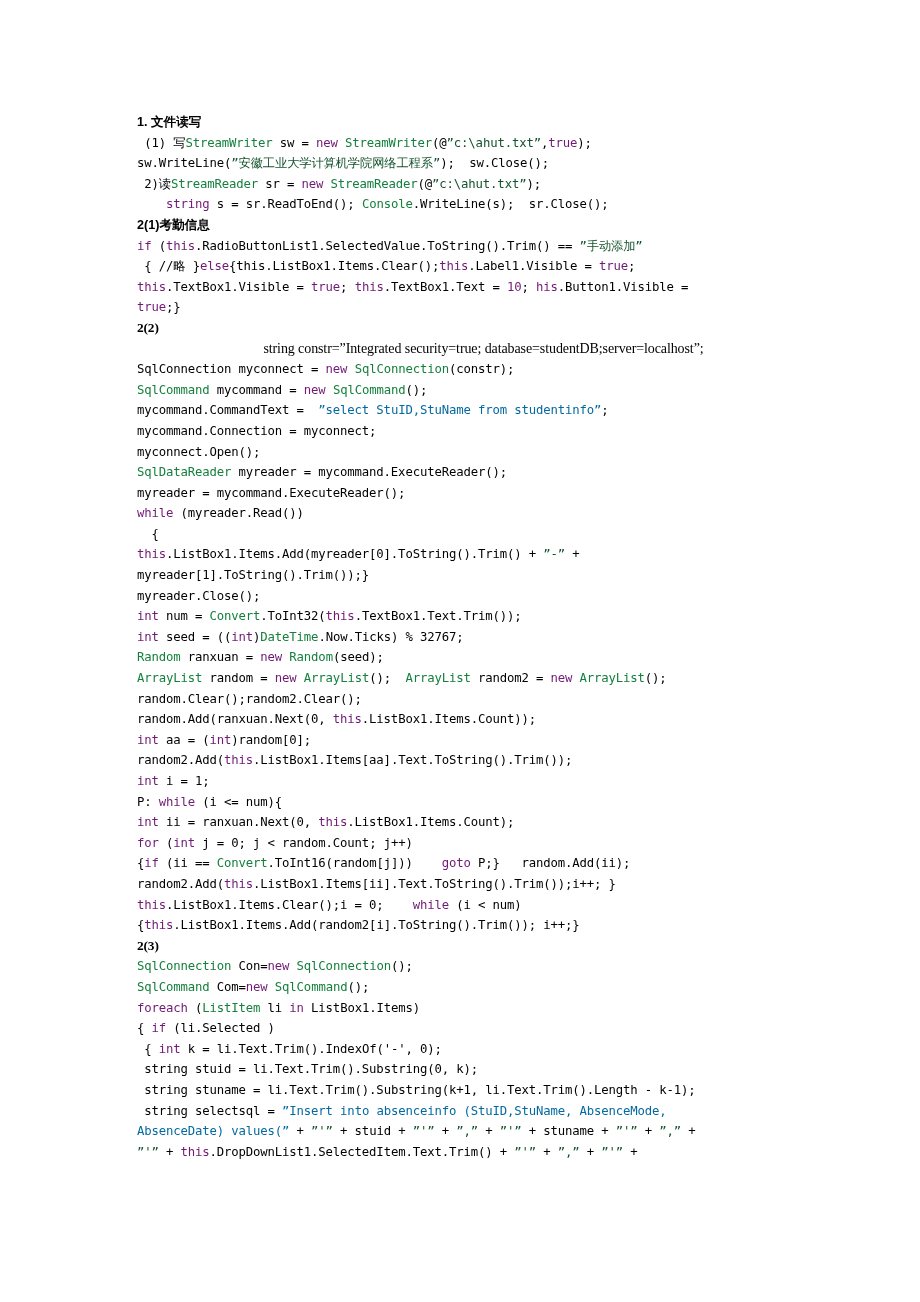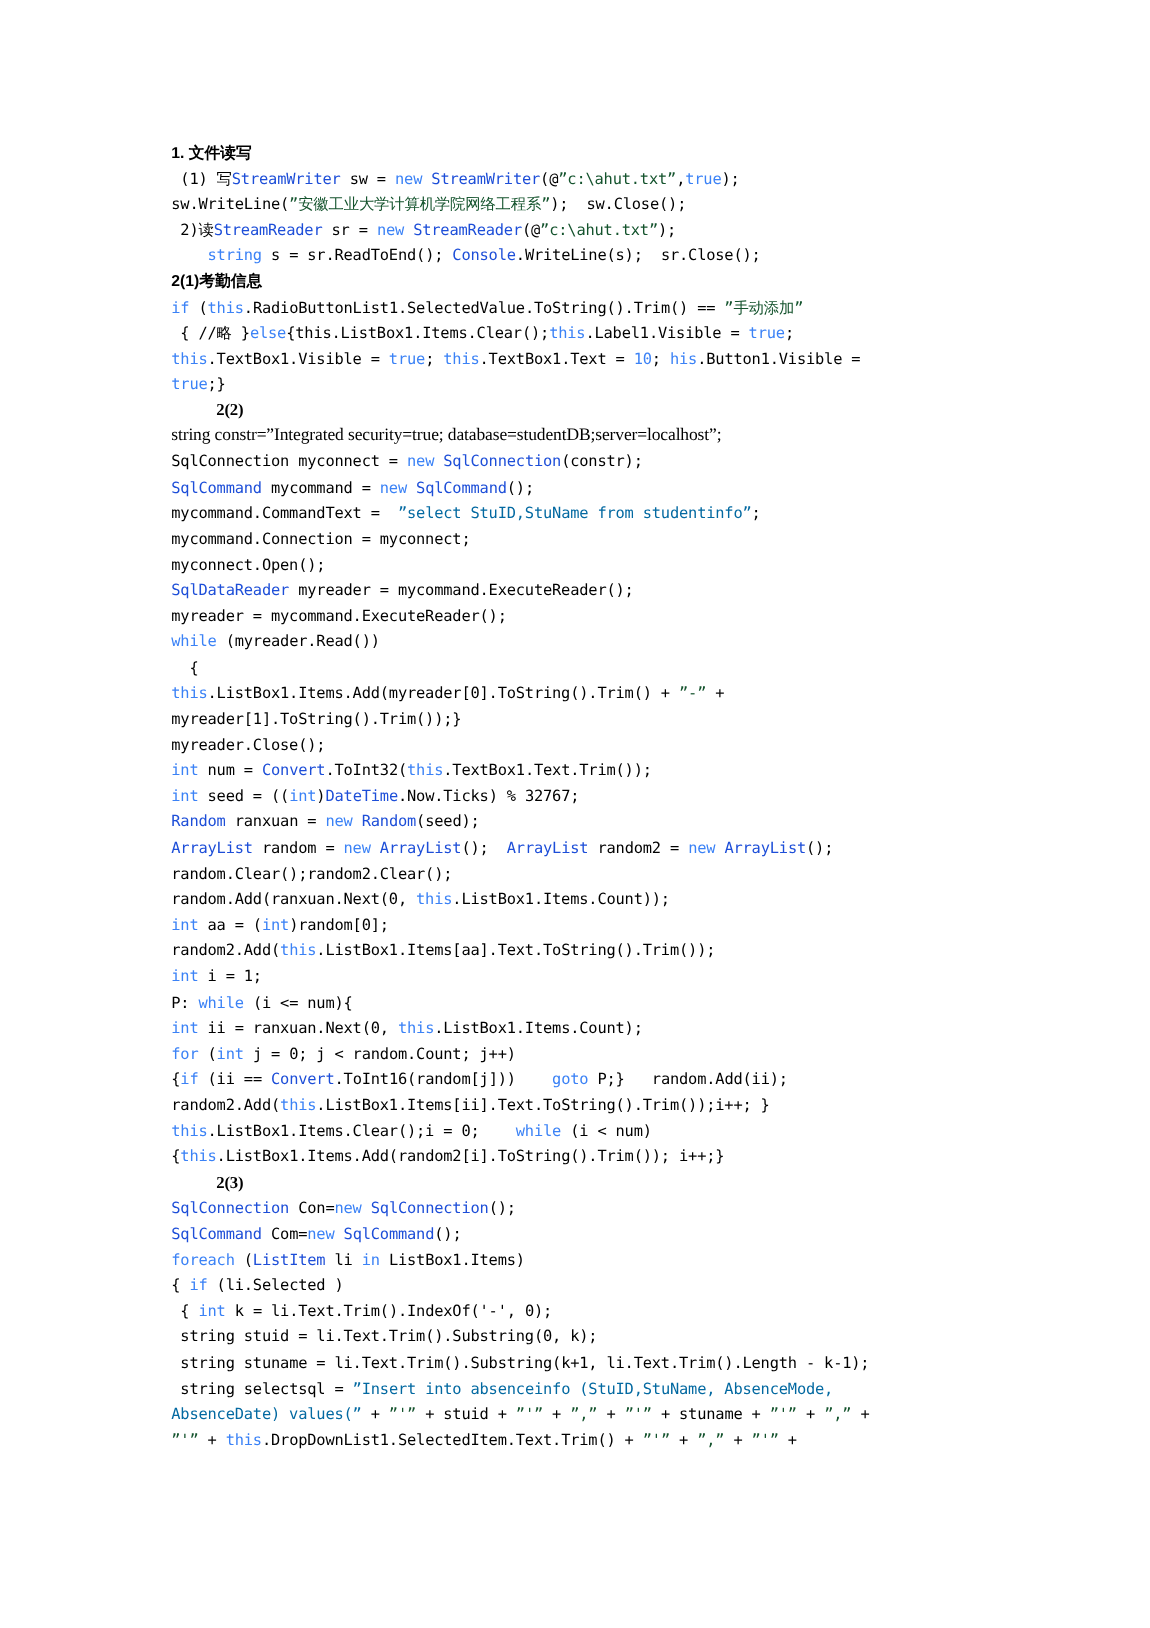--- a/index.html
+++ b/index.html
@@ -39,32 +39,32 @@
     font-weight: bold;
     font-size: 12.6px;
     line-height: 20.6px;
     letter-spacing: 0px;
   }
   .heading-serif {
     font-family: "Liberation Serif", "DejaVu Serif", serif;
     font-weight: bold;
     font-size: 13.4px;
     line-height: 20.6px;
-    margin-left: 36px;
   }
   
   .serif-line {
     font-family: "Liberation Serif", "DejaVu Serif", serif;
     font-size: 14px;
     line-height: 20.6px;
     letter-spacing: -0.1px;
+    text-align: center;
   }
   
-  .kw   { color: #3b82f6; }        
-  .typ  { color: #1d4ed8; }        
+  .kw   { color: #701a75; }        
+  .typ  { color: #15803d; }        
   .str  { color: #14532d; }        
   .strd { color: #0369a1; }        
   .plain{ color: #000000; }
 </style>
 </head>
 <body>
 
 <div id="page">
   <div class="doc-body" id="doc-body"><div class="heading">1. 文件读写</div><div class="line"><span class="plain"> (1) 写</span><span class="typ">StreamWriter</span><span class="plain"> sw = </span><span class="kw">new</span><span class="plain"> </span><span class="typ">StreamWriter</span><span class="plain">(@</span><span class="str">”c:\ahut.txt”</span><span class="plain">,</span><span class="kw">true</span><span class="plain">);</span></div><div class="line"><span class="plain">sw.WriteLine(</span><span class="str">”安徽工业大学计算机学院网络工程系”</span><span class="plain">);  sw.Close();</span></div><div class="line"><span class="plain"> 2)读</span><span class="typ">StreamReader</span><span class="plain"> sr = </span><span class="kw">new</span><span class="plain"> </span><span class="typ">StreamReader</span><span class="plain">(@</span><span class="str">”c:\ahut.txt”</span><span class="plain">);</span></div><div class="line"><span class="plain">    </span><span class="kw">string</span><span class="plain"> s = sr.ReadToEnd(); </span><span class="typ">Console</span><span class="plain">.WriteLine(s);  sr.Close();</span></div><div class="heading">2(1)考勤信息</div><div class="line"><span class="kw">if</span><span class="plain"> (</span><span class="kw">this</span><span class="plain">.RadioButtonList1.SelectedValue.ToString().Trim() == </span><span class="str">”手动添加”</span></div><div class="line"><span class="plain"> { //略 }</span><span class="kw">else</span><span class="plain">{this.ListBox1.Items.Clear();</span><span class="kw">this</span><span class="plain">.Label1.Visible = </span><span class="kw">true</span><span class="plain">;</span></div><div class="line"><span class="kw">this</span><span class="plain">.TextBox1.Visible = </span><span class="kw">true</span><span class="plain">; </span><span class="kw">this</span><span class="plain">.TextBox1.Text = </span><span class="kw">10</span><span class="plain">; </span><span class="kw">his</span><span class="plain">.Button1.Visible = </span></div><div class="line"><span class="kw">true</span><span class="plain">;}</span></div><div class="heading-serif">2(2)</div><div class="line serif-line"><span class="plain">string constr=”Integrated security=true; database=studentDB;server=localhost”;</span></div><div class="line"><span class="plain">SqlConnection myconnect = </span><span class="kw">new</span><span class="plain"> </span><span class="typ">SqlConnection</span><span class="plain">(constr);</span></div><div class="line"><span class="typ">SqlCommand</span><span class="plain"> mycommand = </span><span class="kw">new</span><span class="plain"> </span><span class="typ">SqlCommand</span><span class="plain">();</span></div><div class="line"><span class="plain">mycommand.CommandText =  </span><span class="strd">”select StuID,StuName from studentinfo”</span><span class="plain">;</span></div><div class="line"><span class="plain">mycommand.Connection = myconnect;</span></div><div class="line"><span class="plain">myconnect.Open();</span></div><div class="line"><span class="typ">SqlDataReader</span><span class="plain"> myreader = mycommand.ExecuteReader();</span></div><div class="line"><span class="plain">myreader = mycommand.ExecuteReader();</span></div><div class="line"><span class="kw">while</span><span class="plain"> (myreader.Read())</span></div><div class="line"><span class="plain">  {</span></div><div class="line"><span class="kw">this</span><span class="plain">.ListBox1.Items.Add(myreader[0].ToString().Trim() + </span><span class="str">”-”</span><span class="plain"> +</span></div><div class="line"><span class="plain">myreader[1].ToString().Trim());}</span></div><div class="line"><span class="plain">myreader.Close();</span></div><div class="line"><span class="kw">int</span><span class="plain"> num = </span><span class="typ">Convert</span><span class="plain">.ToInt32(</span><span class="kw">this</span><span class="plain">.TextBox1.Text.Trim());</span></div><div class="line"><span class="kw">int</span><span class="plain"> seed = ((</span><span class="kw">int</span><span class="plain">)</span><span class="typ">DateTime</span><span class="plain">.Now.Ticks) % 32767;</span></div><div class="line"><span class="typ">Random</span><span class="plain"> ranxuan = </span><span class="kw">new</span><span class="plain"> </span><span class="typ">Random</span><span class="plain">(seed);</span></div><div class="line"><span class="typ">ArrayList</span><span class="plain"> random = </span><span class="kw">new</span><span class="plain"> </span><span class="typ">ArrayList</span><span class="plain">();  </span><span class="typ">ArrayList</span><span class="plain"> random2 = </span><span class="kw">new</span><span class="plain"> </span><span class="typ">ArrayList</span><span class="plain">();</span></div><div class="line"><span class="plain">random.Clear();random2.Clear();</span></div><div class="line"><span class="plain">random.Add(ranxuan.Next(0, </span><span class="kw">this</span><span class="plain">.ListBox1.Items.Count));</span></div><div class="line"><span class="kw">int</span><span class="plain"> aa = (</span><span class="kw">int</span><span class="plain">)random[0];</span></div><div class="line"><span class="plain">random2.Add(</span><span class="kw">this</span><span class="plain">.ListBox1.Items[aa].Text.ToString().Trim());</span></div><div class="line"><span class="kw">int</span><span class="plain"> i = 1;</span></div><div class="line"><span class="plain">P: </span><span class="kw">while</span><span class="plain"> (i &lt;= num){</span></div><div class="line"><span class="kw">int</span><span class="plain"> ii = ranxuan.Next(0, </span><span class="kw">this</span><span class="plain">.ListBox1.Items.Count);</span></div><div class="line"><span class="kw">for</span><span class="plain"> (</span><span class="kw">int</span><span class="plain"> j = 0; j &lt; random.Count; j++)</span></div><div class="line"><span class="plain">{</span><span class="kw">if</span><span class="plain"> (ii == </span><span class="typ">Convert</span><span class="plain">.ToInt16(random[j]))    </span><span class="kw">goto</span><span class="plain"> P;}   random.Add(ii);</span></div><div class="line"><span class="plain">random2.Add(</span><span class="kw">this</span><span class="plain">.ListBox1.Items[ii].Text.ToString().Trim());i++; }</span></div><div class="line"><span class="kw">this</span><span class="plain">.ListBox1.Items.Clear();i = 0;    </span><span class="kw">while</span><span class="plain"> (i &lt; num)</span></div><div class="line"><span class="plain">{</span><span class="kw">this</span><span class="plain">.ListBox1.Items.Add(random2[i].ToString().Trim()); i++;}</span></div><div class="heading-serif">2(3)</div><div class="line"><span class="typ">SqlConnection</span><span class="plain"> Con=</span><span class="kw">new</span><span class="plain"> </span><span class="typ">SqlConnection</span><span class="plain">();</span></div><div class="line"><span class="typ">SqlCommand</span><span class="plain"> Com=</span><span class="kw">new</span><span class="plain"> </span><span class="typ">SqlCommand</span><span class="plain">();</span></div><div class="line"><span class="kw">foreach</span><span class="plain"> (</span><span class="typ">ListItem</span><span class="plain"> li </span><span class="kw">in</span><span class="plain"> ListBox1.Items)</span></div><div class="line"><span class="plain">{ </span><span class="kw">if</span><span class="plain"> (li.Selected )</span></div><div class="line"><span class="plain"> { </span><span class="kw">int</span><span class="plain"> k = li.Text.Trim().IndexOf('-', 0);</span></div><div class="line"><span class="plain"> string stuid = li.Text.Trim().Substring(0, k);</span></div><div class="line"><span class="plain"> string stuname = li.Text.Trim().Substring(k+1, li.Text.Trim().Length - k-1);</span></div><div class="line"><span class="plain"> string selectsql = </span><span class="strd">”Insert into absenceinfo (StuID,StuName, AbsenceMode,</span></div><div class="line"><span class="strd">AbsenceDate) values(”</span><span class="plain"> + </span><span class="str">”'”</span><span class="plain"> + stuid + </span><span class="str">”'”</span><span class="plain"> + </span><span class="str">”,”</span><span class="plain"> + </span><span class="str">”'”</span><span class="plain"> + stuname + </span><span class="str">”'”</span><span class="plain"> + </span><span class="str">”,”</span><span class="plain"> +</span></div><div class="line"><span class="str">”'”</span><span class="plain"> + </span><span class="kw">this</span><span class="plain">.DropDownList1.SelectedItem.Text.Trim() + </span><span class="str">”'”</span><span class="plain"> + </span><span class="str">”,”</span><span class="plain"> + </span><span class="str">”'”</span><span class="plain"> +</span></div></div>
 </div>

